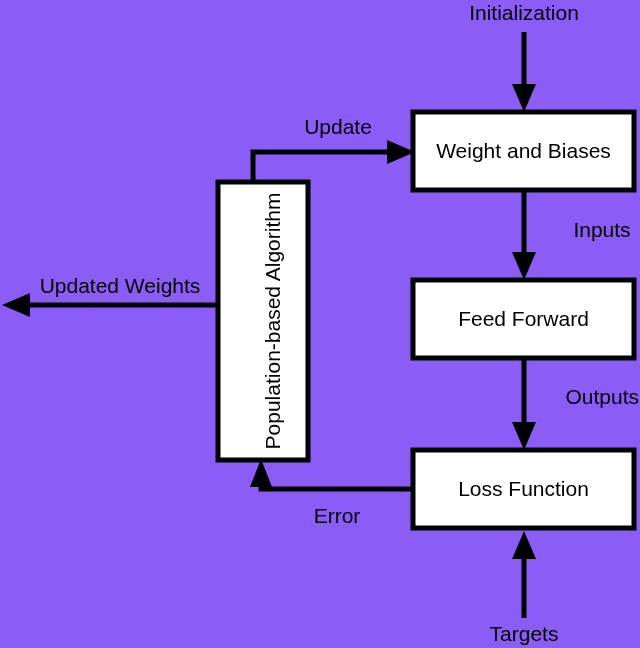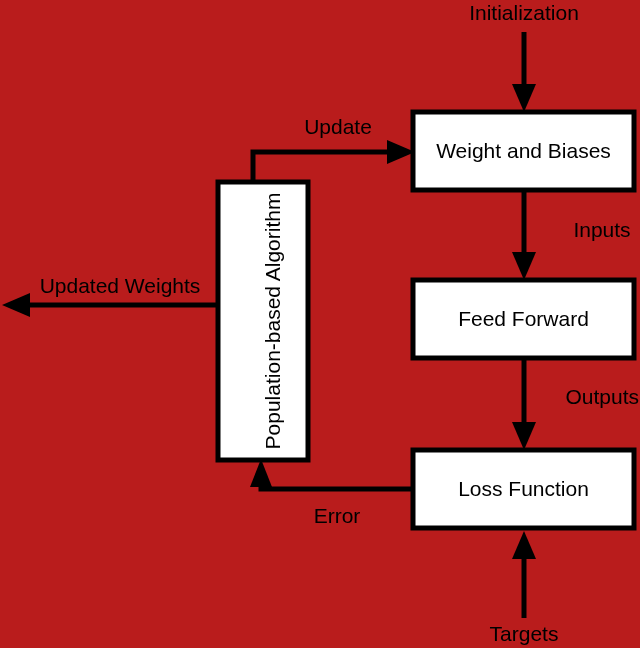--- a/index.html
+++ b/index.html
@@ -7,21 +7,21 @@
     padding: 0;
     background: #ffffff;
   }
   body {
     font-family: "Liberation Sans", sans-serif;
   }
   #diagram-root {
     position: relative;
     width: 640px;
     height: 648px;
-    background: #b91c1c;
+    background: #8b5cf6;
     overflow: hidden;
     text-decoration: underline;
   }
   svg#flow-svg {
     position: absolute;
     top: 0;
     left: 0;
     width: 640px;
     height: 648px;
     display: block;

